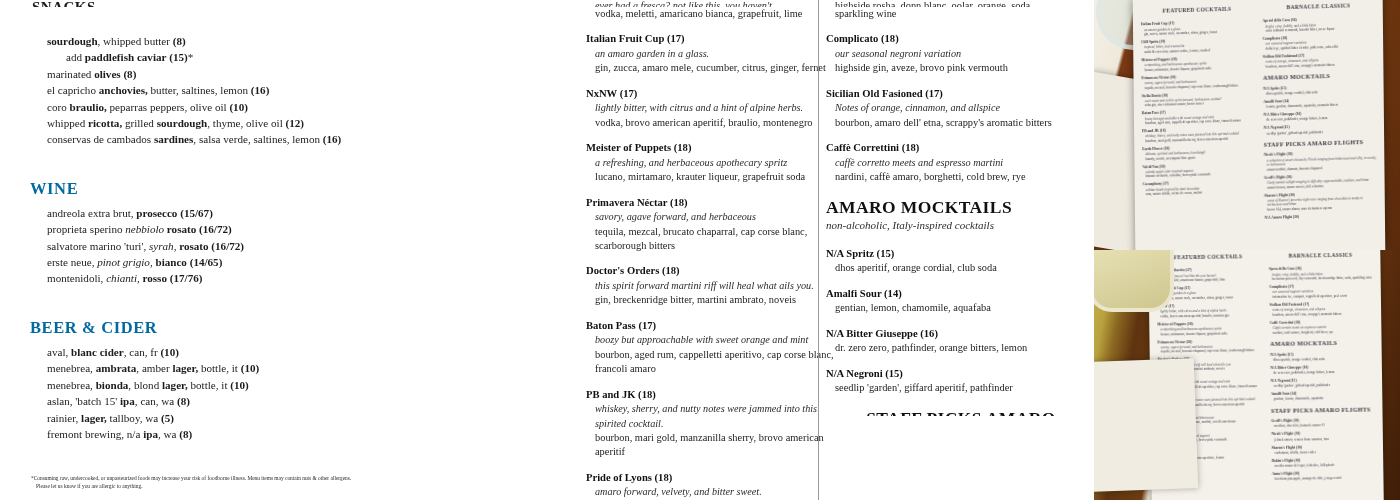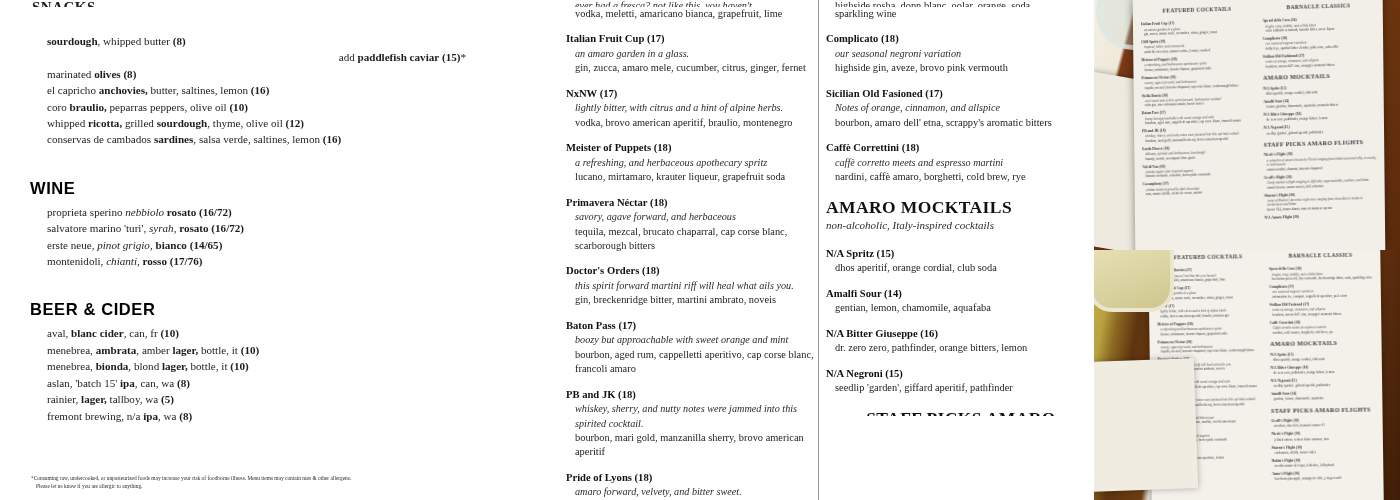--- a/index.html
+++ b/index.html
@@ -21,43 +21,43 @@
 
   
   #col-food { left: 0; width: 480px; height: 500px; padding: 0 14px 0 0; }
   .cut-head {
     font-family: "Liberation Serif", serif;
     font-weight: bold; font-size: 15px; letter-spacing: .5px;
     color: #1a1a1a; margin-left: 32px;
     height: 7px; overflow: hidden; line-height: 14px;
   }
   .sec-head {
-    font-family: Liberation Sans, sans-serif;
+    font-family: Liberation Serif, serif;
     font-weight: bold; font-size: 16.5px; letter-spacing: .6px;
-    color: #000000; margin: 0 0 6px 30px;
+    color: #0369a1; margin: 0 0 6px 30px;
   }
   .item-line {
     font-size: 11.1px; color: #1c1c1c; line-height: 16.4px;
     margin-left: 47px; white-space: nowrap;
   }
-  .item-line.indent { margin-left: 66px; text-align: right; }
+  .item-line.indent { margin-left: 66px; }
   .item-line b { font-weight: bold; margin-top: 8px; }
   .item-line i { font-style: italic; margin-top: 16px; }
   .gap-md { height: 26px; }
   .gap-lg { height: 31px; }
 
   .disclaimer {
     position: absolute; left: 31px; top: 474px;
     width: 440px;
     font-size: 5.4px; line-height: 8.4px; color: #2b2b2b;
   }
   .disclaimer .l2 { margin-left: 5px; }
 
   
-  #col-cocktail { left: 566px; width: 248px; height: 500px; }
+  #col-cocktail { left: 586px; width: 248px; height: 500px; }
   #col-amaro    { left: 826px; width: 270px; height: 416px; }
 
   .vdiv {
     position: absolute; top: 0; left: 818px;
     width: 1px; height: 500px; background: #9a9a9a;
   }
 
   .ck { margin-bottom: 0; }
   .ck-name {
     font-size: 10.6px; font-weight: bold; color: #111;
@@ -186,20 +186,21 @@
         <div class="item-line">marinated <b>olives</b> <b>(8)</b></div>
         <div class="item-line">el capricho <b>anchovies,</b> butter, saltines, lemon <b>(16)</b></div>
         <div class="item-line">coro <b>braulio,</b> peparras peppers, olive oil <b>(10)</b></div>
         <div class="item-line">whipped <b>ricotta,</b> grilled <b>sourdough</b>, thyme, olive oil <b>(12)</b></div>
         <div class="item-line">conservas de cambados <b>sardines</b>, salsa verde, saltines, lemon <b>(16)</b></div>
       </div>
 
     <div class="gap-lg"></div>
     <div class="sec-head">WINE</div>
     <div id="wine-items">
+        <div class="item-line">andreola extra brut, <b>prosecco</b> <b>(15/67)</b></div>
         <div class="item-line">proprieta sperino <i>nebbiolo</i> <b>rosato</b> <b>(16/72)</b></div>
         <div class="item-line">salvatore marino 'turi', <i>syrah</i>, <b>rosato</b> <b>(16/72)</b></div>
         <div class="item-line">erste neue, <i>pinot grigio</i>, <b>bianco</b> <b>(14/65)</b></div>
         <div class="item-line">montenidoli, <i>chianti</i>, <b>rosso</b> <b>(17/76)</b></div>
       </div>
 
     <div class="gap-lg"></div>
     <div class="sec-head">BEER &amp; CIDER</div>
     <div id="beer-items">
         <div class="item-line">aval, <b>blanc cider</b>, can, fr <b>(10)</b></div>

